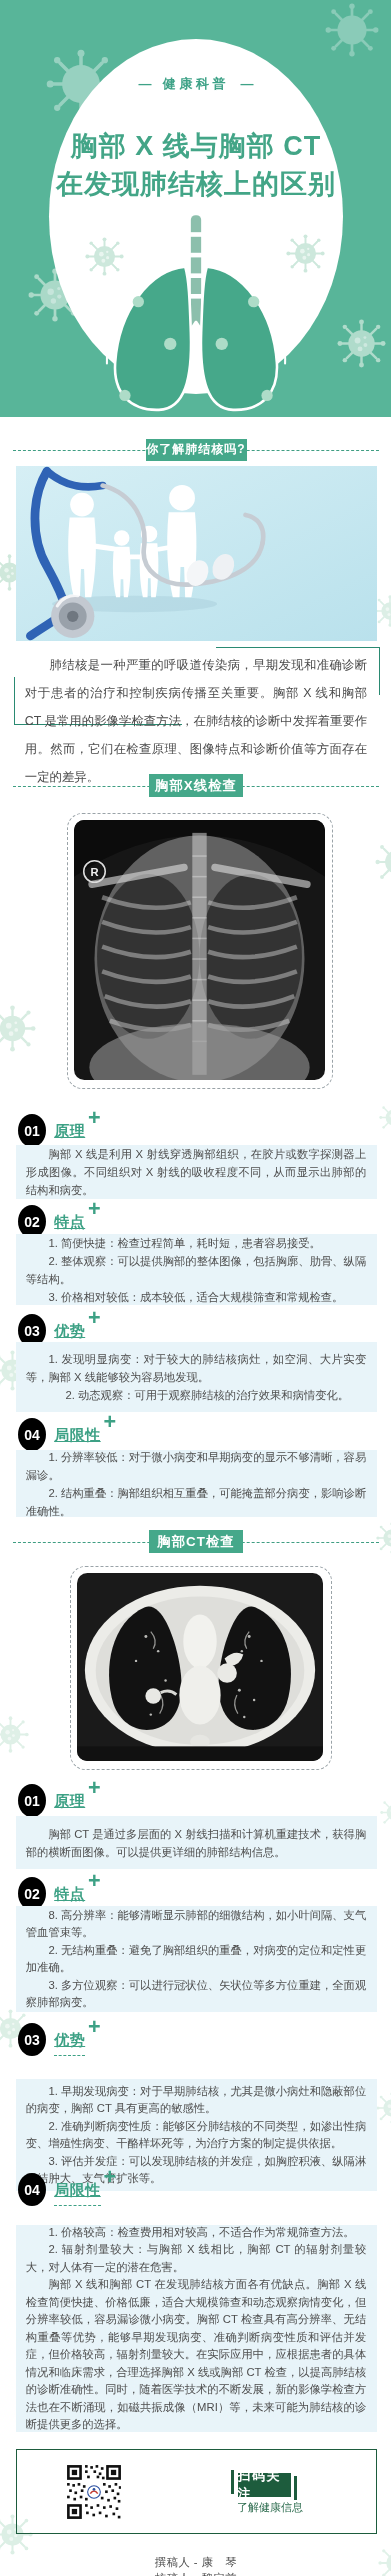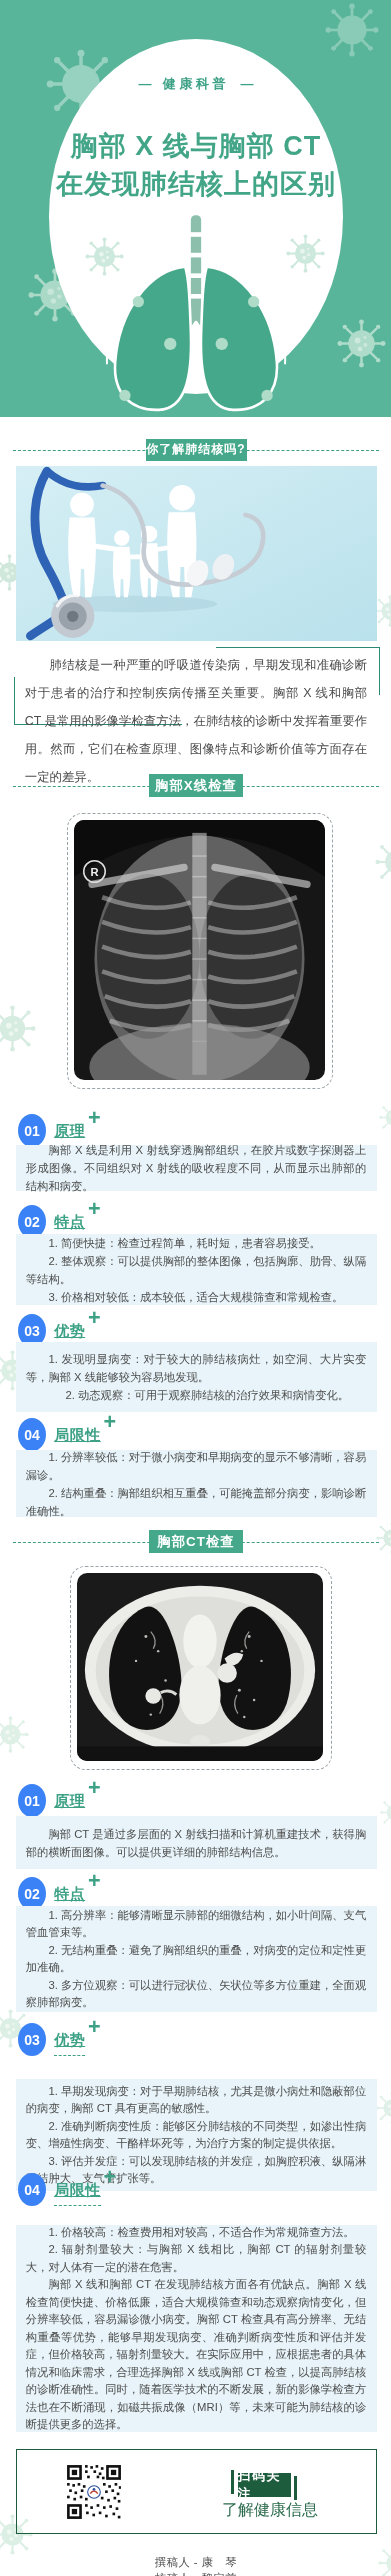--- a/index.html
+++ b/index.html
@@ -36,40 +36,40 @@
 
   
   .intro-para{position:absolute;left:15.5px;top:651px;width:361px;padding:0 9.3px;box-sizing:border-box;
     font-size:12.4px;line-height:28px;color:#4b4b4b;text-align:justify;text-indent:2em;}
   .corner{position:absolute;}
   .corner-tr{left:216px;top:647px;width:163px;height:47px;border-top:1.5px solid #2a8a72;border-right:1.5px solid #2a8a72;}
   .corner-bl{left:14px;top:677px;width:167px;height:47px;border-bottom:1.5px solid #2a8a72;border-left:1.5px solid #2a8a72;}
 
   
   .block-badge{position:absolute;left:18px;display:flex;align-items:flex-start;}
-  .badge-oval{width:28px;height:33px;border-radius:50%;background:#3b82f6;color:#ffffff;font-weight:bold;
+  .badge-oval{width:28px;height:33px;border-radius:50%;background:#000000;color:#ffffff;font-weight:bold;
     font-size:14px;display:flex;align-items:center;justify-content:center;flex:0 0 auto;}
   .badge-labelwrap{position:relative;margin-left:8.2px;padding-top:8.2px;}
   .badge-label{display:inline-block;font-size:15px;font-weight:bold;color:#3da185;
     padding-bottom:4.6px;border-bottom:1px dashed #3da185;letter-spacing:0.5px;text-decoration:underline;}
   .plus-icon{position:absolute;top:-7.2px;right:-15.5px;font-size:21.6px;font-weight:bold;color:#3da185;line-height:1;}
   .bluebox{position:absolute;left:15.5px;width:361px;background:#e8f4f9;box-sizing:border-box;
     padding:7.2px 10.3px;font-size:11.3px;line-height:18px;color:#4e4e4e;text-align:justify;
     display:flex;flex-direction:column;justify-content:center;}
   .bluebox .para,.bluebox .item{text-indent:2em;}
   .bluebox.tight{line-height:17.5px;}
 
   
   .qr-box{position:absolute;left:15.5px;top:2449px;width:361px;height:85px;border:1.5px solid #1d5c3d;box-sizing:border-box;}
   .qr-code{position:absolute;left:49px;top:14px;width:56px;height:56px;}
   .follow-btn{position:absolute;left:221px;top:23px;width:53px;height:24px;background:#1d5c3d;color:#ffffff;
     font-size:13px;font-weight:bold;display:flex;align-items:center;justify-content:center;letter-spacing:1.5px;}
   .follow-btn::before{content:"";position:absolute;left:-6.2px;top:-2.6px;width:3.1px;height:24px;background:#1d5c3d;}
   .follow-btn::after{content:"";position:absolute;right:-6.2px;bottom:-2.6px;width:3.1px;height:24px;background:#1d5c3d;}
-  .qr-caption{position:absolute;left:205px;top:50px;width:97px;text-align:center;color:#2b6b4d;font-size:16px;}
+  .qr-caption{position:absolute;left:205px;top:50px;width:97px;text-align:center;color:#2b6b4d;font-size:11px;}
   .credits{position:absolute;left:0;top:2554px;width:392px;text-align:center;color:#4b4b4b;
     font-size:11.3px;line-height:16px;}
   .credit-line{letter-spacing:0.5px;}
 </style>
 </head>
 <body>
 
 <svg width="0" height="0" style="position:absolute">
   <defs>
     <symbol id="virus" viewBox="0 0 100 100">
@@ -289,21 +289,21 @@
       <circle cx="40" cy="100" r="21" stroke="#dddddd" stroke-width="3" fill="none"></circle>
       <text x="40" y="108" text-anchor="middle" fill="#eeeeee" font-size="22" font-weight="bold" font-family="Liberation Sans, sans-serif">R</text>
     </svg>
   </div>
 
   <div class="block-badge" style="top:1114px;">
     <span class="badge-oval">01</span>
     <span class="badge-labelwrap"><span class="plus-icon">+</span>
       <span class="badge-label">原理</span></span>
   </div>
-  <div class="bluebox" style="top:1145px;height:46px;">
+  <div class="bluebox" style="top:1145px;height:54px;">
     <div class="para">胸部 X 线是利用 X 射线穿透胸部组织，在胶片或数字探测器上形成图像。不同组织对 X 射线的吸收程度不同，从而显示出肺部的结构和病变。</div>
   </div>
 
   <div class="block-badge" style="top:1205px;">
     <span class="badge-oval">02</span>
     <span class="badge-labelwrap"><span class="plus-icon">+</span>
       <span class="badge-label">特点</span></span>
   </div>
   <div class="bluebox" style="top:1234px;height:71px;">
       <div class="item">1. 简便快捷：检查过程简单，耗时短，患者容易接受。</div>
@@ -381,21 +381,21 @@
   <div class="bluebox" style="top:1816px;height:53px;">
     <div class="para">胸部 CT 是通过多层面的 X 射线扫描和计算机重建技术，获得胸部的横断面图像。可以提供更详细的肺部结构信息。</div>
   </div>
 
   <div class="block-badge" style="top:1877px;">
     <span class="badge-oval">02</span>
     <span class="badge-labelwrap"><span class="plus-icon">+</span>
       <span class="badge-label">特点</span></span>
   </div>
   <div class="bluebox tight" style="top:1906px;height:106px;">
-      <div class="item">1. 高分辨率：能够清晰显示肺部的细微结构，如小叶间隔、支气管血管束等。</div>
+      <div class="item">8. 高分辨率：能够清晰显示肺部的细微结构，如小叶间隔、支气管血管束等。</div>
       <div class="item">2. 无结构重叠：避免了胸部组织的重叠，对病变的定位和定性更加准确。</div>
       <div class="item">3. 多方位观察：可以进行冠状位、矢状位等多方位重建，全面观察肺部病变。</div>
     </div>
 
   <div class="block-badge" style="top:2023px;">
     <span class="badge-oval">03</span>
     <span class="badge-labelwrap"><span class="plus-icon">+</span>
       <span class="badge-label">优势</span></span>
   </div>
   <div class="bluebox tight" style="top:2047px;height:112px;margin-top:32px;">

